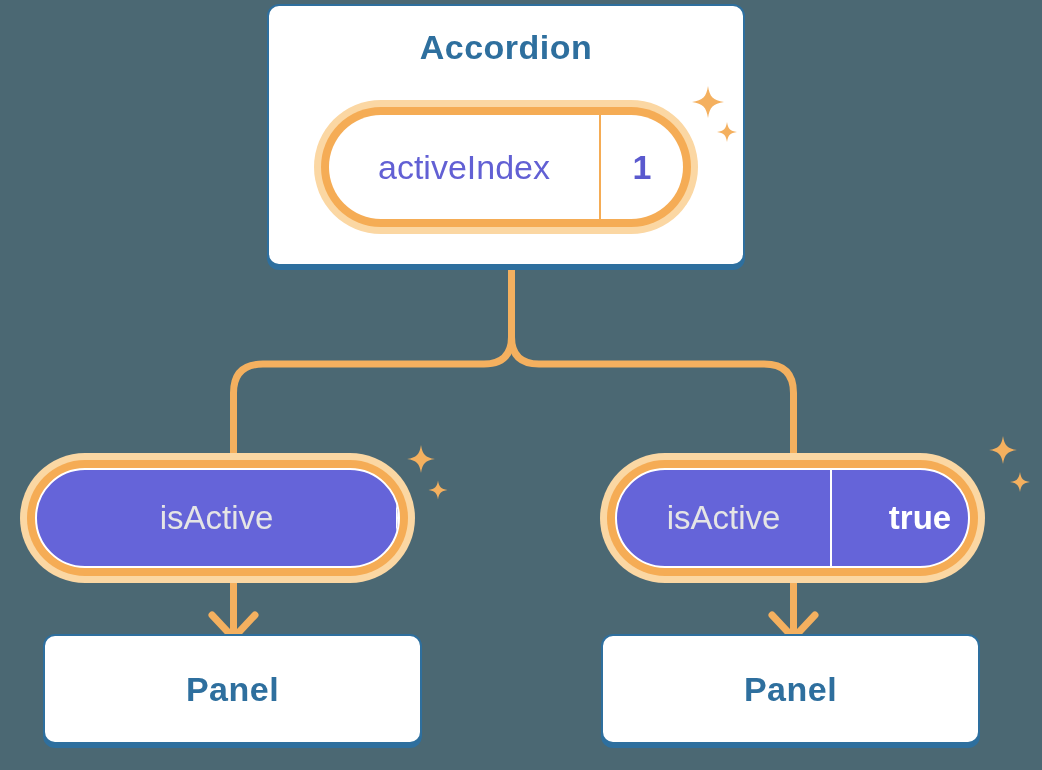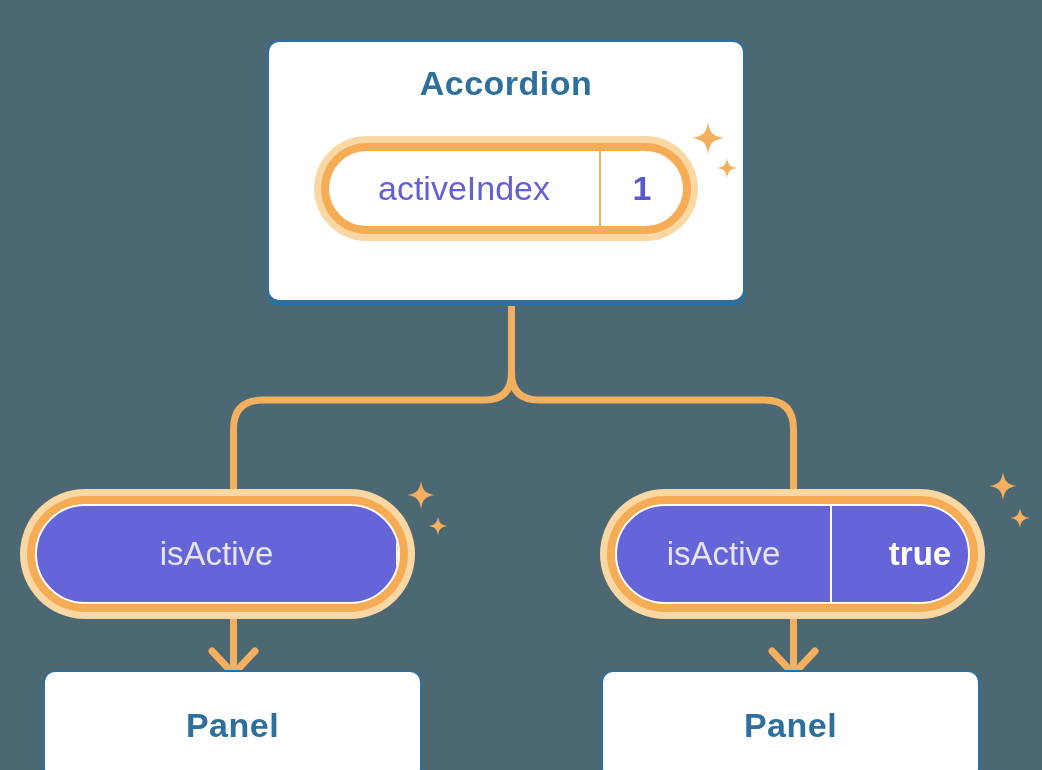--- a/index.html
+++ b/index.html
@@ -8,21 +8,21 @@
     --card-bg:#ffffff;
   }
   *{margin:0;padding:0;box-sizing:border-box;}
   html,body{width:1042px;height:770px;}
   body{
     background:var(--bg);
     font-family:"Liberation Sans", sans-serif;
     position:relative;
     overflow:hidden;
   }
-  .stage{position:absolute;inset:0;margin-top:36px;}
+  .stage{position:absolute;inset:0;}
   svg.layer{position:absolute;left:0;top:0;pointer-events:none;}
   #connector-layer{z-index:1;}
   #sparkle-layer{z-index:5;}
   .line{stroke:var(--orange);stroke-width:7;fill:none;stroke-linecap:round;stroke-linejoin:round;}
   .sparkle{fill:var(--orange);stroke:none;}
 
   .card{
     position:absolute;
     background:var(--card-bg);
     border:2px solid var(--blue);
@@ -54,21 +54,21 @@
     padding:8px;
     height:100%;
   }
   .pill-body{
     border-radius:999px;
     height:100%;
     display:flex;align-items:stretch;overflow:hidden;
   }
 
   
-  #state-pill{margin-top:33px;width:384px;height:105px;z-index:3;}
+  #state-pill{margin-top:33px;width:384px;height:134px;z-index:3;}
   #state-pill .pill-body{background:#fff;}
   #state-pill .pill-label{
     flex:1;display:flex;align-items:center;justify-content:center;
     font-size:34px;color:var(--purple-text);
   }
   #state-pill .pill-divider{width:2px;background:var(--ring);}
   #state-pill .pill-value{
     width:82px;display:flex;align-items:center;justify-content:center;
     font-size:34px;font-weight:700;color:var(--value-purple);
   }

